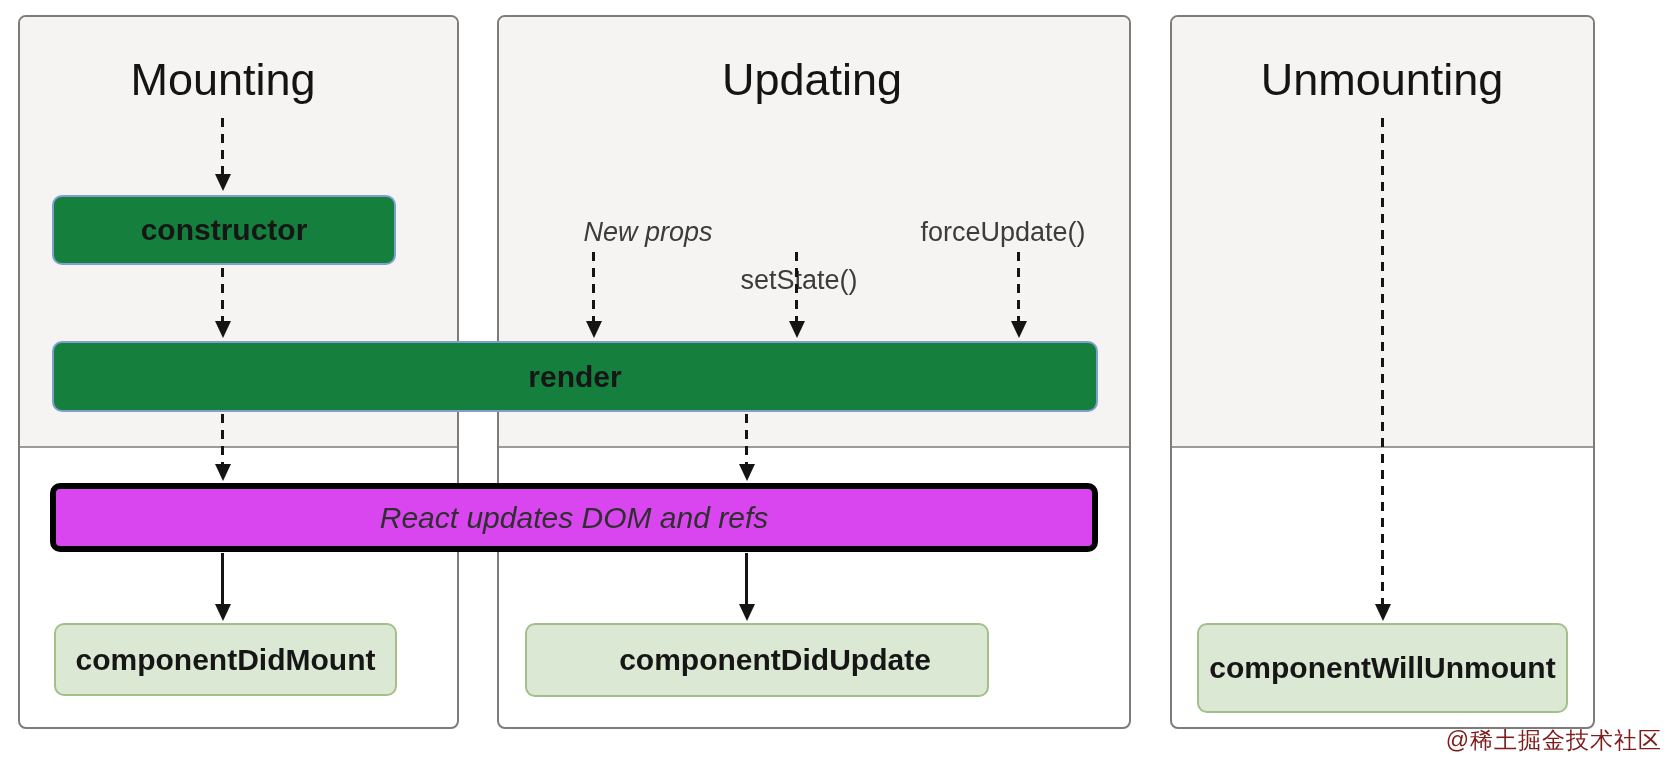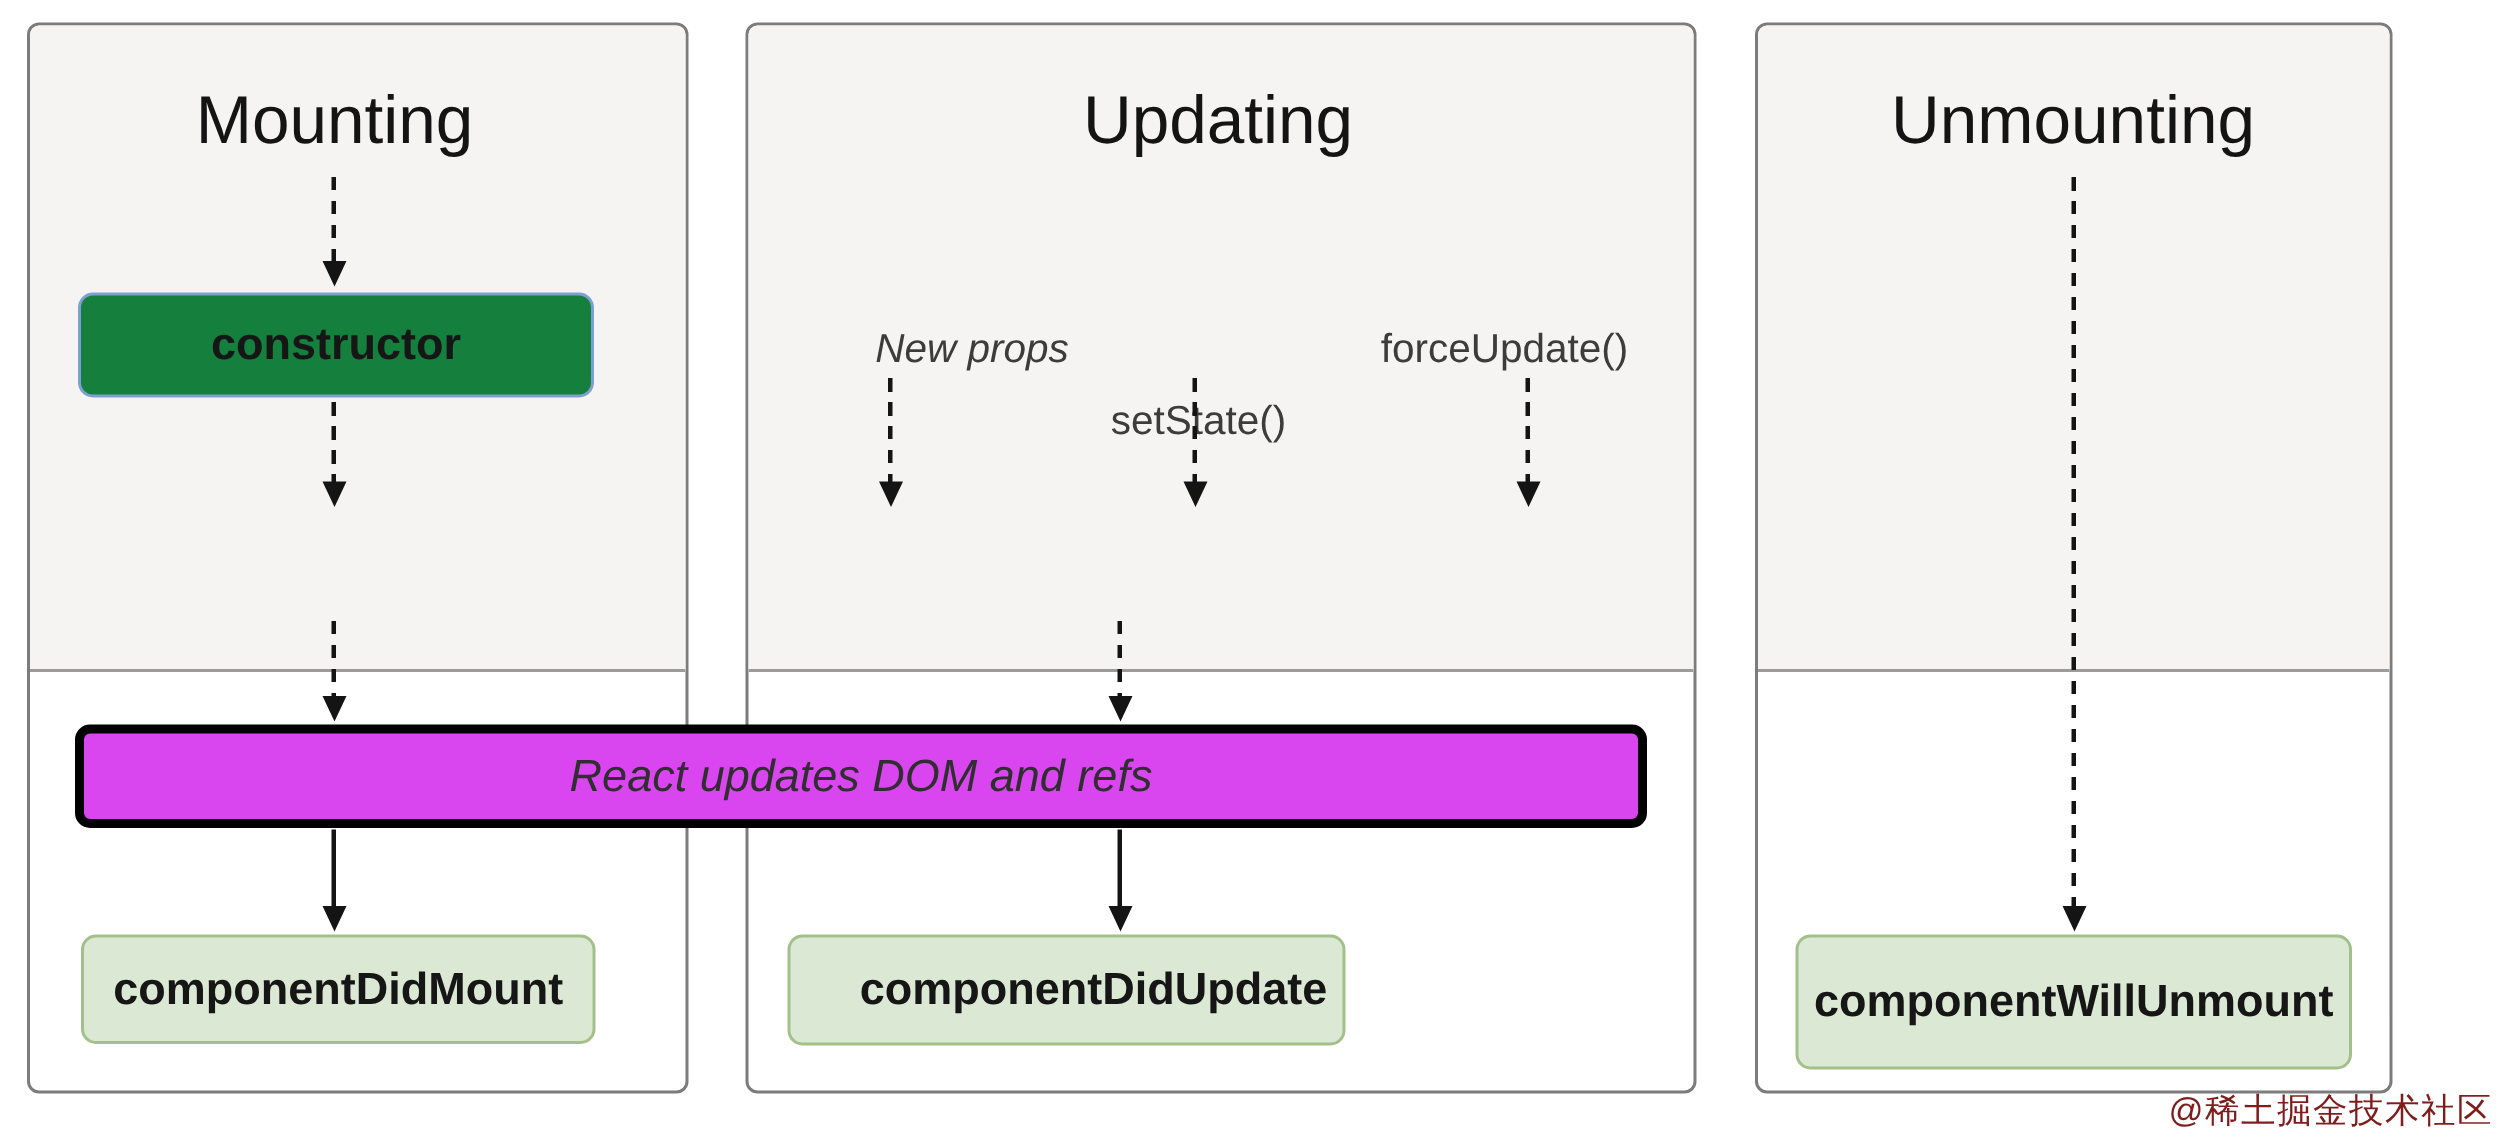--- a/index.html
+++ b/index.html
@@ -74,23 +74,24 @@
 
   <h2 class="panel-title" style="left:223px;">Mounting</h2>
   <h2 class="panel-title" style="left:812px;">Updating</h2>
   <h2 class="panel-title" style="left:1382px;">Unmounting</h2>
 
   <span class="trigger italic" style="left:648px;">New props</span>
   <span class="trigger" style="left:799px;margin-top:48px;">setState()</span>
   <span class="trigger" style="left:1003px;">forceUpdate()</span>
 
   <div class="node blue" style="left:52px;top:195px;width:344px;height:70px;">constructor</div>
+  <div class="node blue" style="left:52px;top:341px;width:1046px;height:71px;">render</div>
   <div class="node yellow" style="left:50px;top:483px;width:1048px;height:69px;">React updates DOM and refs</div>
   <div class="node green" style="left:54px;top:623px;width:343px;height:73px;">componentDidMount</div>
-  <div class="node green" style="left:525px;top:623px;width:372px;height:74px;padding-left:36px;">componentDidUpdate</div>
+  <div class="node green" style="left:525px;top:623px;width:464px;height:74px;padding-left:36px;">componentDidUpdate</div>
   <div class="node green" style="left:1197px;top:623px;width:371px;height:90px;">componentWillUnmount</div>
 
   <div class="arrow dashed" style="left:215px;top:118px;height:73px;">
       <div class="shaft"></div>
       <div class="head"></div>
     </div>
   <div class="arrow dashed" style="left:215px;top:268px;height:70px;">
       <div class="shaft"></div>
       <div class="head"></div>
     </div>

